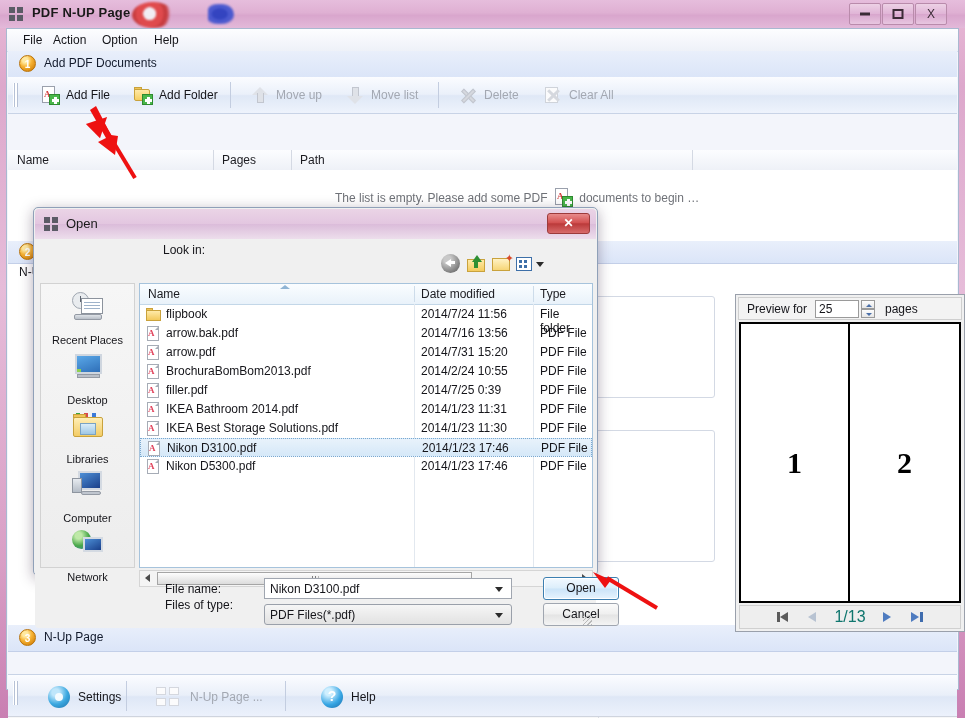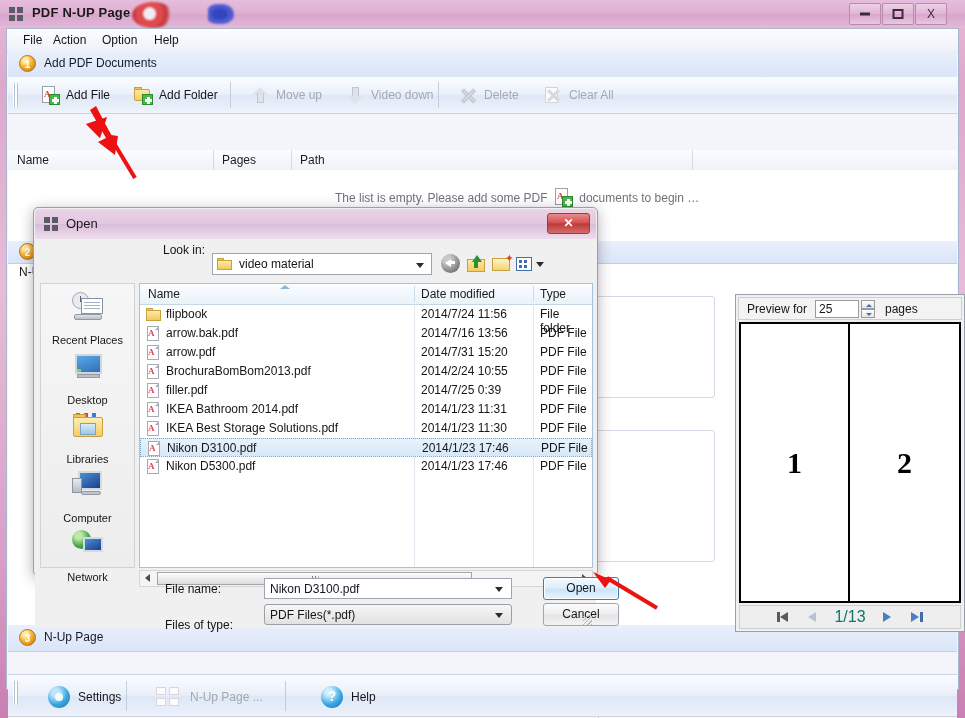--- a/index.html
+++ b/index.html
@@ -363,21 +363,21 @@
             <span class="head"></span>
             <span class="shaft"></span>
           </span>
         <span class="lbl">Move up</span>
       </div>
       <div class="tbbtn disabled" style="left:330px">
         <span class="ico ico-dn">
             <span class="shaft"></span>
             <span class="head"></span>
           </span>
-        <span class="lbl">Video down</span>
+        <span class="lbl">Move list</span>
       </div>
       <div class="tb-sep" style="left:430px"></div>
       <div class="tbbtn disabled" style="left:443px">
         <span class="ico ico-x">
             <span class="b1"></span>
             <span class="b2"></span>
           </span>
         <span class="lbl">Delete</span>
       </div>
       <div class="tbbtn disabled" style="left:528px">
@@ -505,28 +505,20 @@
           <i></i>
           <i></i>
         </div>
       <div class="dlg-ttxt">Open</div>
       <div class="dlg-close">✕</div>
     </div>
 
     <div class="dlg-body">
 
       <div class="lookin-lab">Look in:</div>
-      <div class="lookin">
-        <span class="fold">
-            <span class="t"></span>
-            <span class="b"></span>
-          </span>
-        <span class="txt">video material</span>
-        <span class="cv"></span>
-      </div>
 
       <div class="nav-ico nv-back">
           <span class="c"></span>
           <span class="a"></span>
           <span class="a2"></span>
         </div>
       <div class="nav-ico nv-up">
           <span class="fb"></span>
           <span class="ar"></span>
           <span class="ar2"></span>
@@ -695,21 +687,21 @@
         <span class="hs-r"></span>
       </div>
 
       <div class="fld-lab" style="top:343px">File name:</div>
       <div class="fld white" style="top:339px">
         <span class="v">Nikon D3100.pdf</span>
         <span class="cv"></span>
       </div>
       <div class="dbtn primary" style="top:338px">Open</div>
 
-      <div class="fld-lab" style="top:379px">Files of type:</div>
+      <div class="fld-lab" style="top:359px">Files of type:</div>
       <div class="fld grey" style="top:365px">
         <span class="v">PDF Files(*.pdf)</span>
         <span class="cv"></span>
       </div>
       <div class="dbtn normal" style="top:364px">Cancel</div>
 
       <div class="resize-grip"></div>
     </div>
   </div>
 

